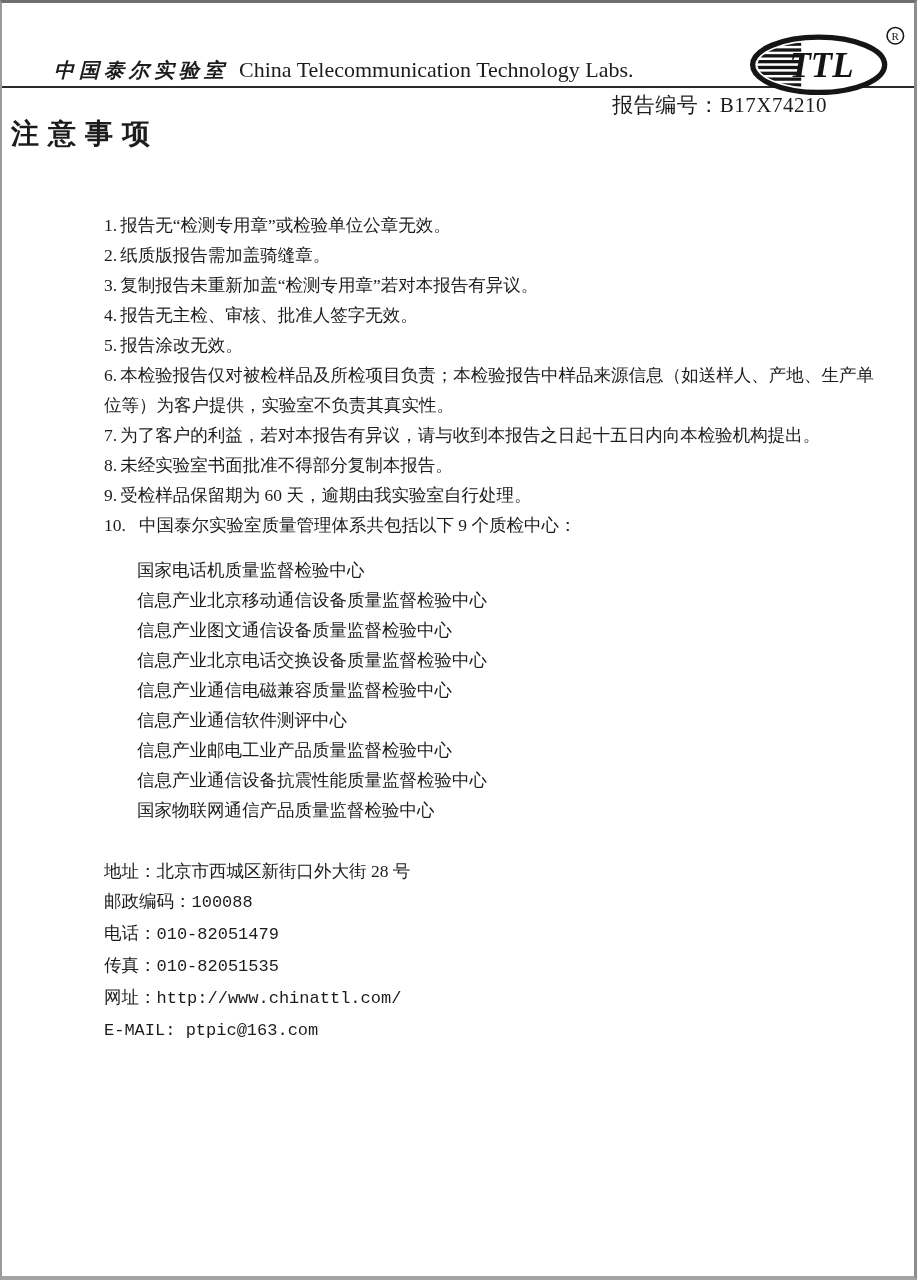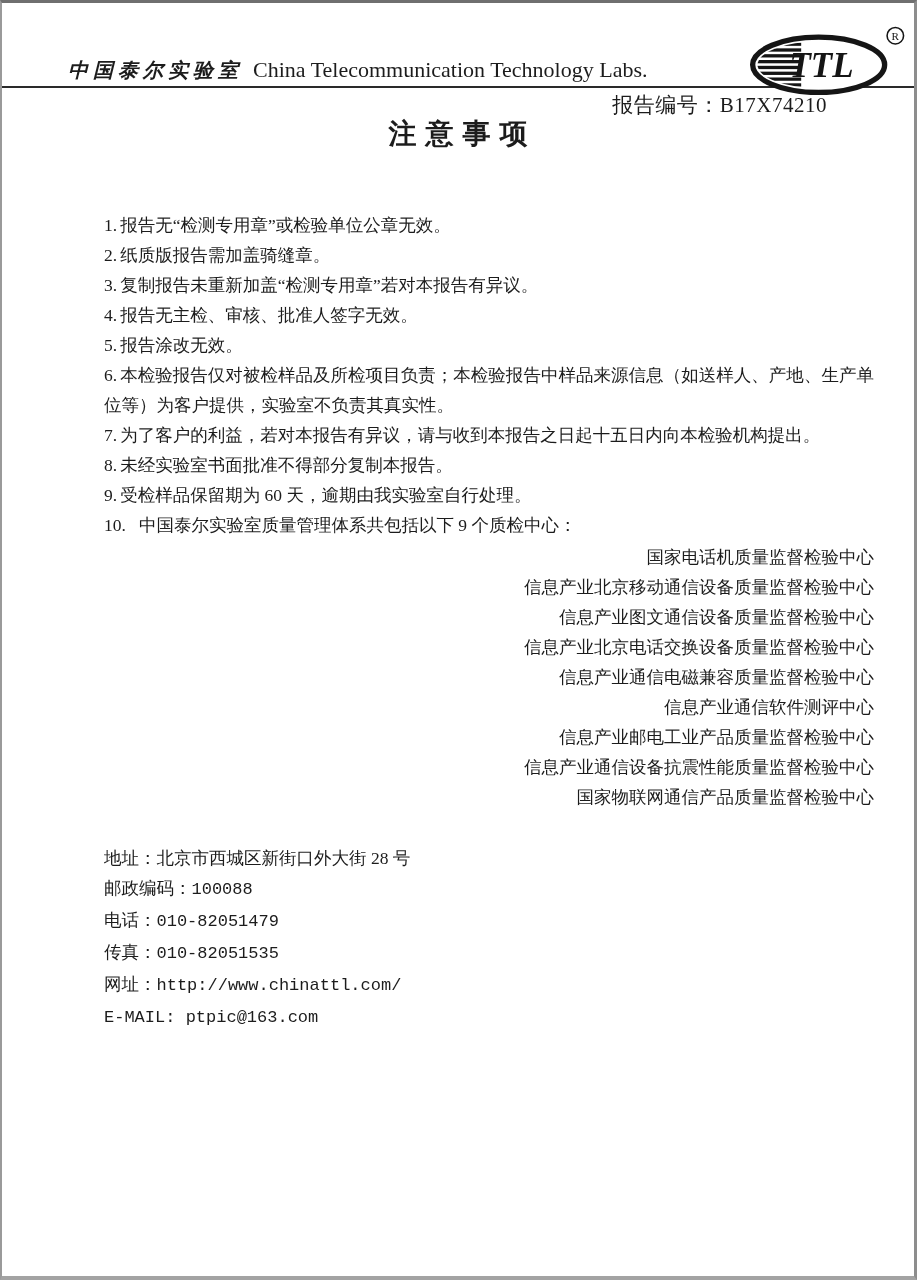--- a/index.html
+++ b/index.html
@@ -9,41 +9,41 @@
     background:#ffffff; box-sizing:border-box;
     border-top:3px solid #6f6f6f;
     border-left:2px solid #9a9a9a;
     border-right:3px solid #8d8d8d;
     border-bottom:4px solid #a3a3a3;
     font-family:"Liberation Serif","DejaVu Serif",serif;
     color:#1c1c1c; overflow:hidden;
   }
 
   
-  .brand { position:absolute; left:66px; top:54px; white-space:nowrap; }
+  .brand { position:absolute; left:52px; top:54px; white-space:nowrap; }
   .brand-cn { font-size:20px; font-weight:bold; font-style:italic; letter-spacing:5px; margin-right:10px; }
   .brand-en { font-size:22px; }
   .logo { position:absolute; top:22px; right:8px; z-index:2; }
   .header-rule { position:absolute; left:0; right:0; top:83px; height:2px; background:#2a2a2a; z-index:1; }
   .report-no { position:absolute; top:88px; right:87px; font-size:21px; letter-spacing:0.5px; }
 
   
   .page-title {
     position:absolute; top:112px; left:0; width:100%; margin:0;
-    text-align:center; font-size:28px; font-weight:bold;
+    font-size:28px; font-weight:bold;
     letter-spacing:9px; text-indent:9px;
   }
 
   
   .content { position:absolute; left:102px; top:207px; width:770px; font-size:17.5px; line-height:30px; }
   .notices { text-align:justify; }
   .notice { margin:0; }
   .notice-num { margin-right:3px; }
   .notice-num.wide_gap { margin-right:13px; }
-  .centers { margin:2px 0 0 0; padding:0 0 0 33px; list-style:none;text-align:right; }
+  .centers { margin:15px 0 0 0; padding:0 0 0 33px; list-style:none; }
   .centers li { margin:0; }
   .contact { margin-top:31px; }
   .contact-line { white-space:nowrap; }
   .mono, .label_mono { font-family:"Liberation Mono","DejaVu Sans Mono",monospace; font-size:17px; }
 </style>
 </head>
 <body>
 
 <div class="sheet">
 

